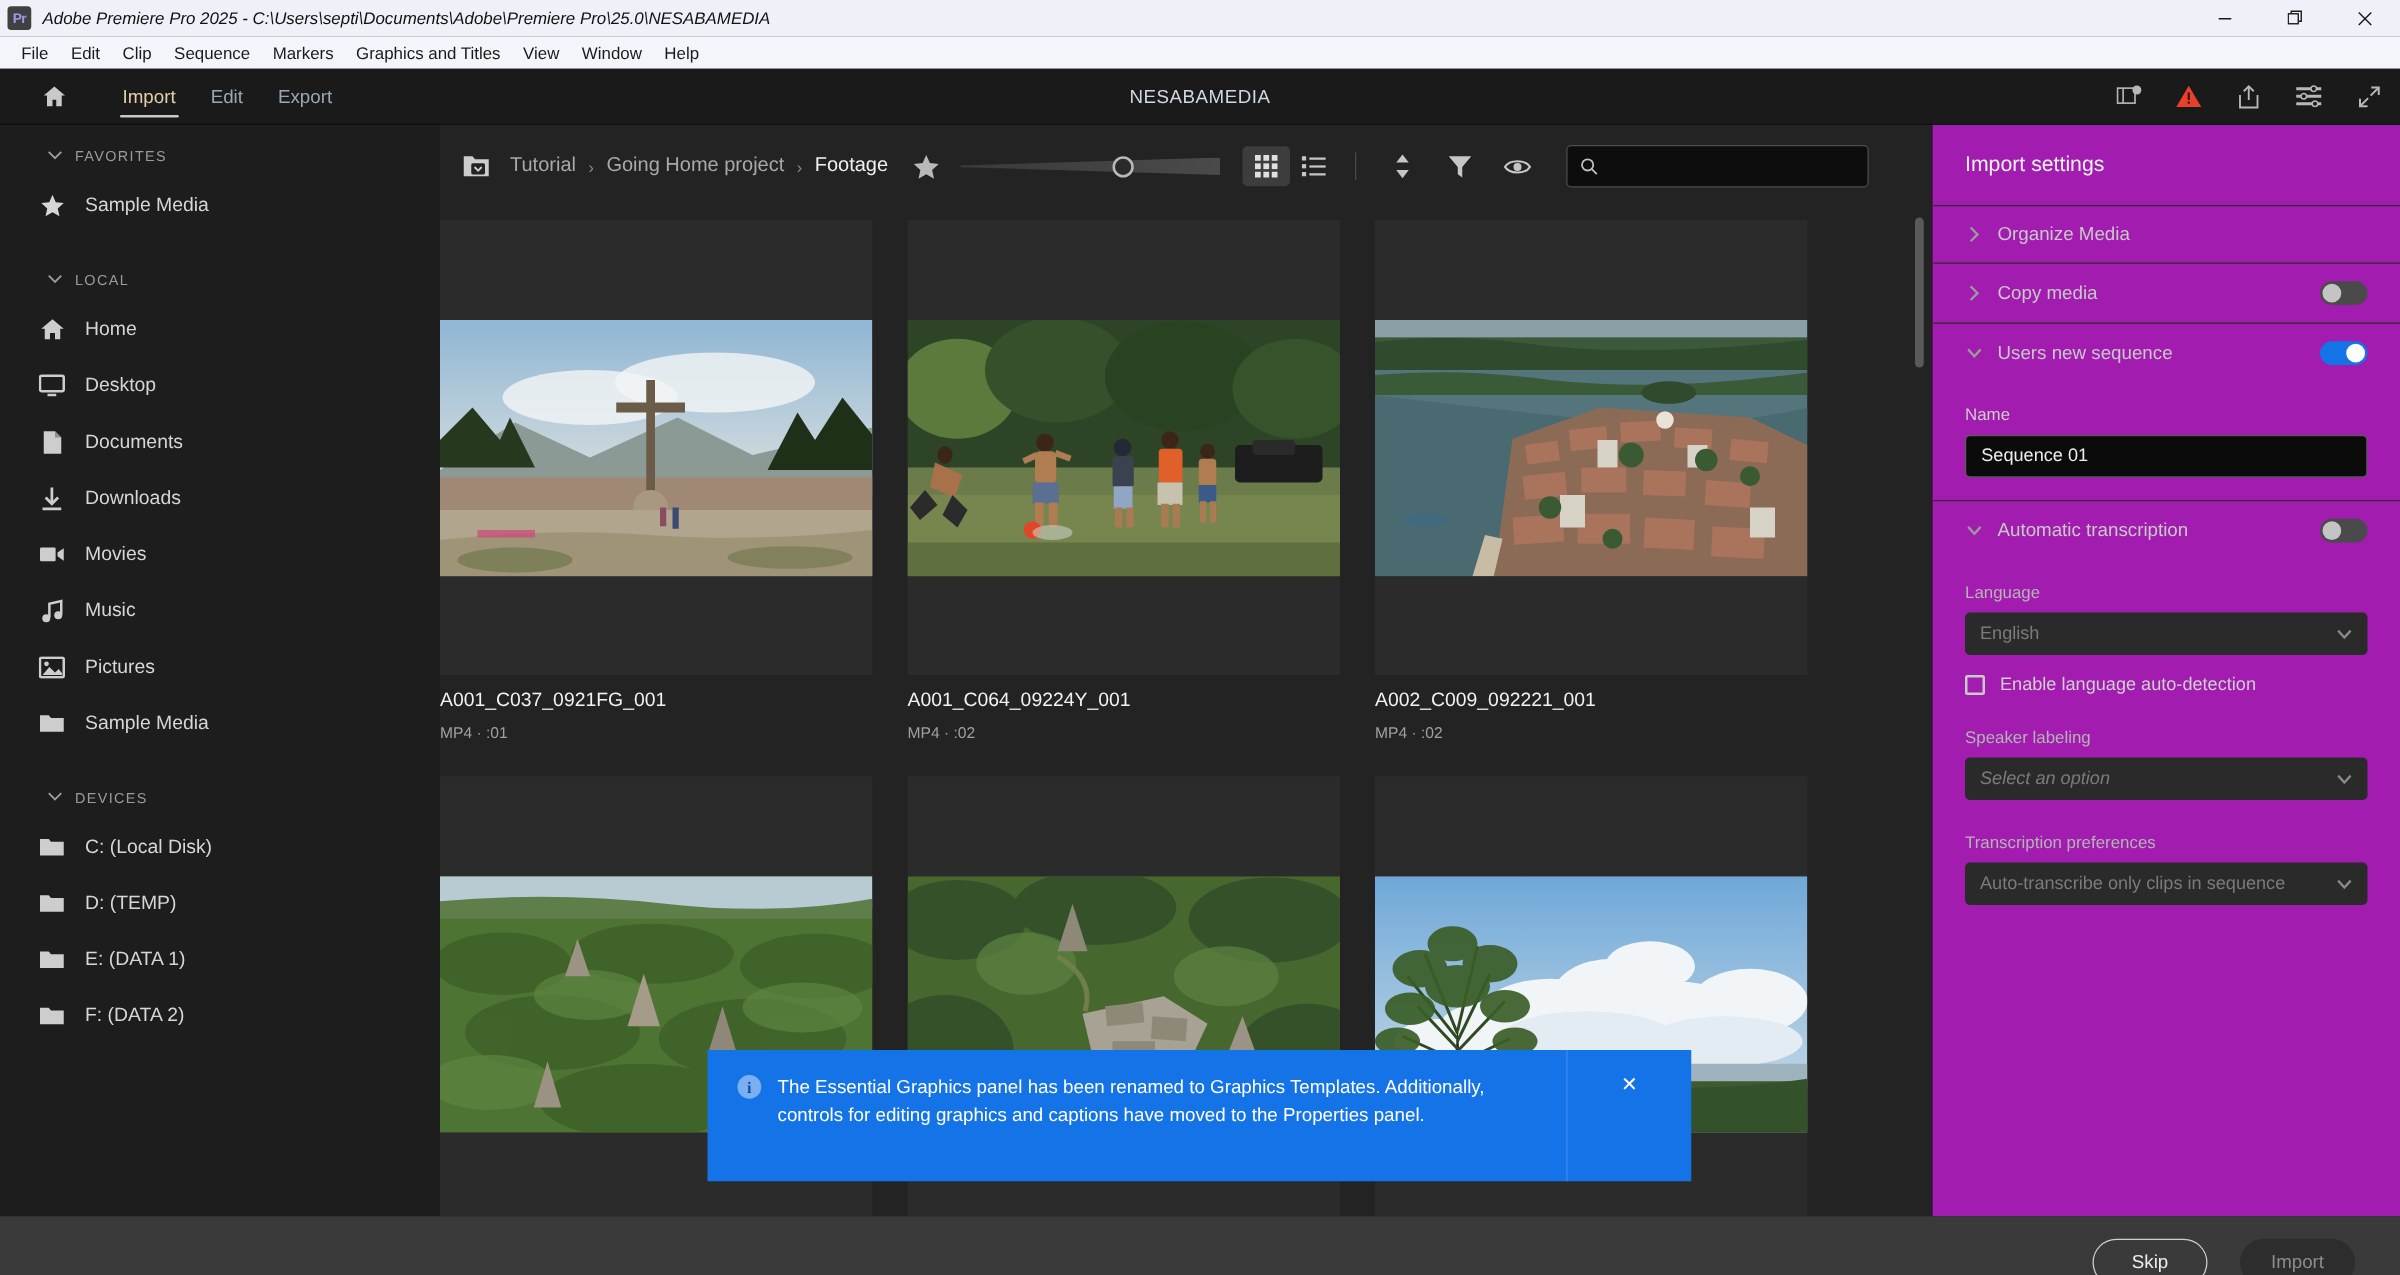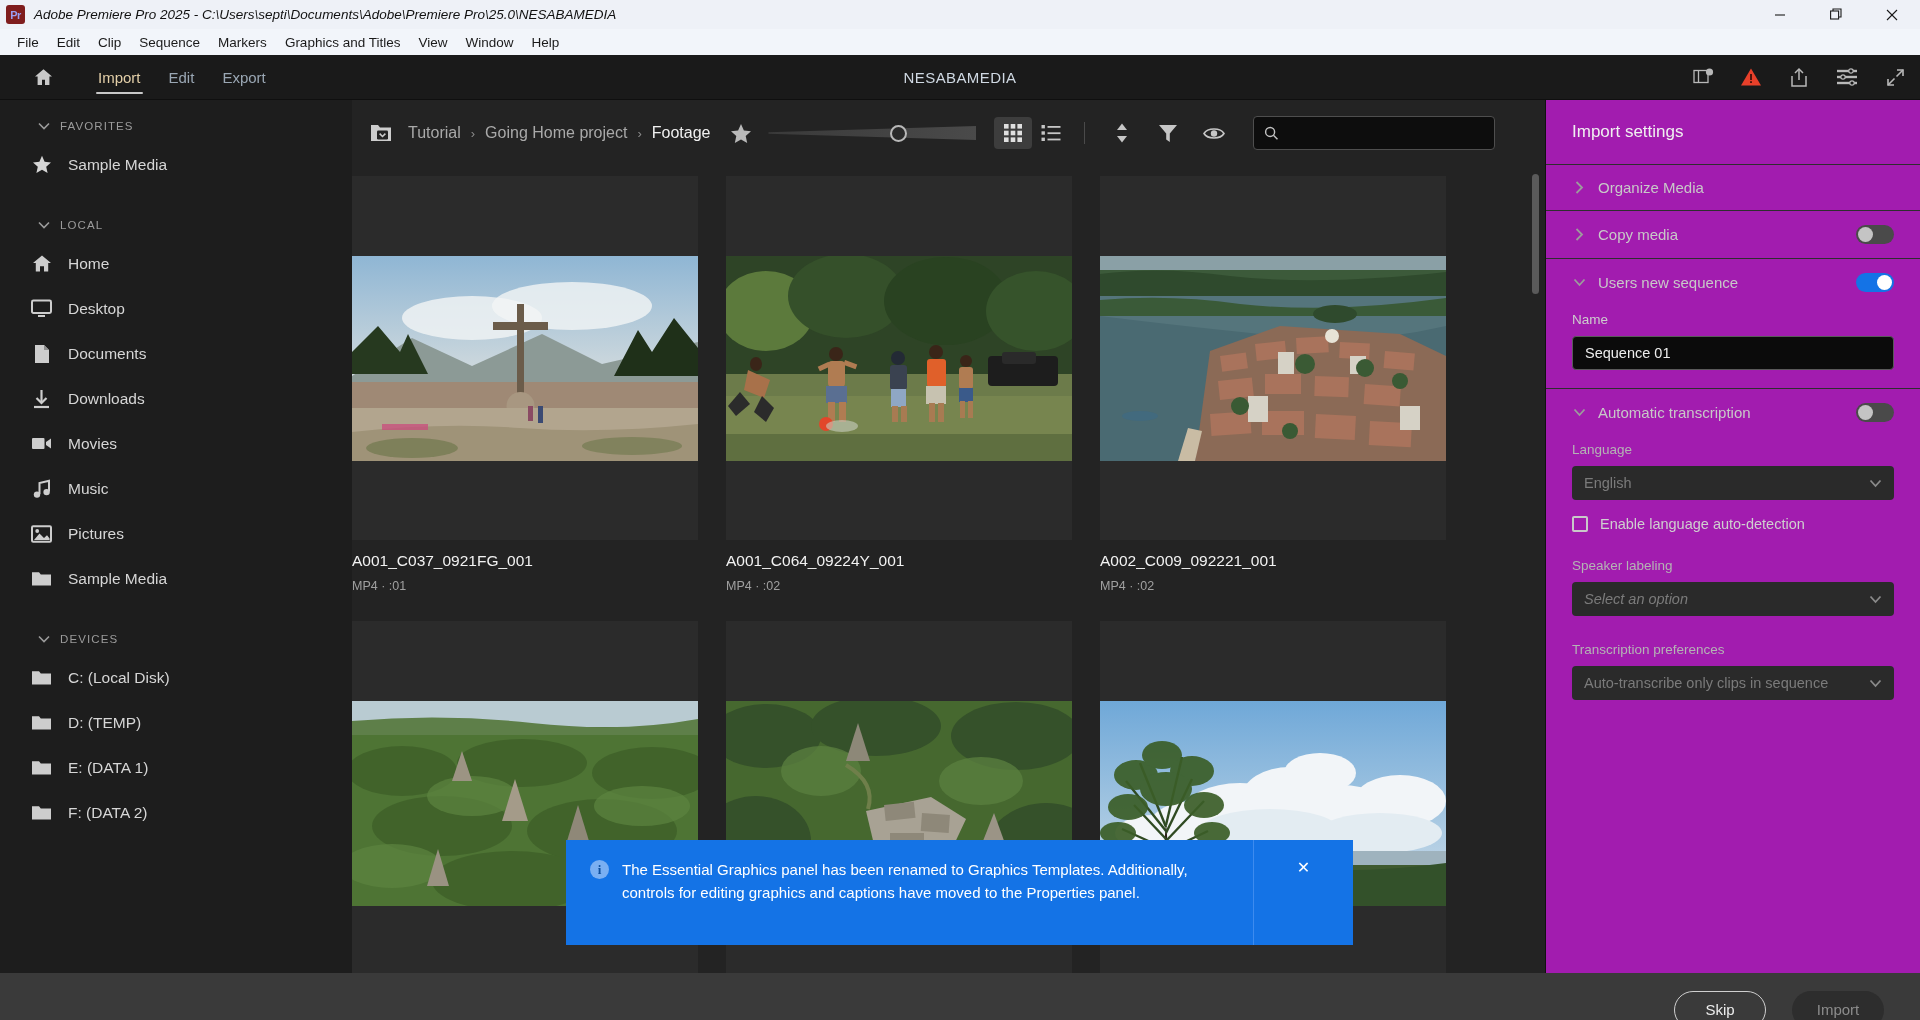--- a/index.html
+++ b/index.html
@@ -13,21 +13,21 @@
 
   
   .titlebar {
     height: 29px; background: #eef1f7;
     display: flex; align-items: center;
     color: #1a1a1a; font-size: 13.5px;
     position: relative;
   }
   .pr-logo {
     width: 19px; height: 19px; margin-left: 6px; margin-right: 9px;
-    background: #7f1d1d; border-radius: 3px;
+    background: #404040; border-radius: 3px;
     color: #9a9ef0; font-size: 11px; font-weight: bold;
     display: flex; align-items: center; justify-content: center;
     letter-spacing: -0.5px;
   }
   .title-text { font-size: 13.5px; color: #111; white-space: nowrap; font-style: italic; }
   .win-controls { position: absolute; right: 0; top: 0; display: flex; height: 29px; }
   .win-btn {
     width: 56px; height: 29px; display: flex; align-items: center; justify-content: center;
     color: #1a1a1a;
   }
@@ -72,21 +72,21 @@
 
   
   .main { display: flex; height: 873px; }
 
   
   .sidebar {
     width: 352px; background: #1d1d1d; padding-top: 10px;
     overflow: hidden; flex-shrink: 0;
   }
   .side-group-hdr {
-    display: flex; align-items: center; gap: 10px;
+    display: flex; gap: 10px;
     padding: 10px 0 10px 38px; font-size: 11.5px;
     color: #9b9b9b; letter-spacing: 1.1px;
   }
   .side-item {
     display: flex; align-items: center; gap: 16px;
     height: 45px; padding-left: 31px; font-size: 15.5px; color: #d6d6d6;
   }
   .side-icon { width: 21px; height: 21px; display: flex; align-items: center; justify-content: center; flex-shrink: 0; }
 
   
@@ -174,21 +174,21 @@
     width: 38px; height: 19px; border-radius: 10px; background: #4a4a4a;
     position: relative; flex-shrink: 0;
   }
   .toggle .knob {
     position: absolute; top: 2px; left: 2px; width: 15px; height: 15px;
     border-radius: 50%; background: #c4c4c4;
   }
   .toggle.on { background: #1473e6; }
   .toggle.on .knob { left: 21px; background: #fff; }
   .rp-body { padding: 4px 26px 18px 26px; }
-  .field-label { font-size: 13.5px; color: #cdcdcd; margin: 2px 0 9px; }
+  .field-label { font-size: 13.5px; color: #cdcdcd; margin: 14px 0 9px; }
   .field-label.dim { color: #b4b4b4; }
   .text-input {
     width: 100%; height: 34px; background: #0b0b0b; border: 1px solid #5a5a5a;
     border-radius: 4px; color: #ededed; font-size: 14.5px; padding: 0 12px;
     outline: none; font-family: "Liberation Sans", sans-serif;
   }
   .select {
     width: 100%; height: 34px; background: #2a2a2a; border-radius: 4px;
     display: flex; align-items: center; justify-content: space-between;
     padding: 0 12px; font-size: 14.5px; color: #7b7b7b;

